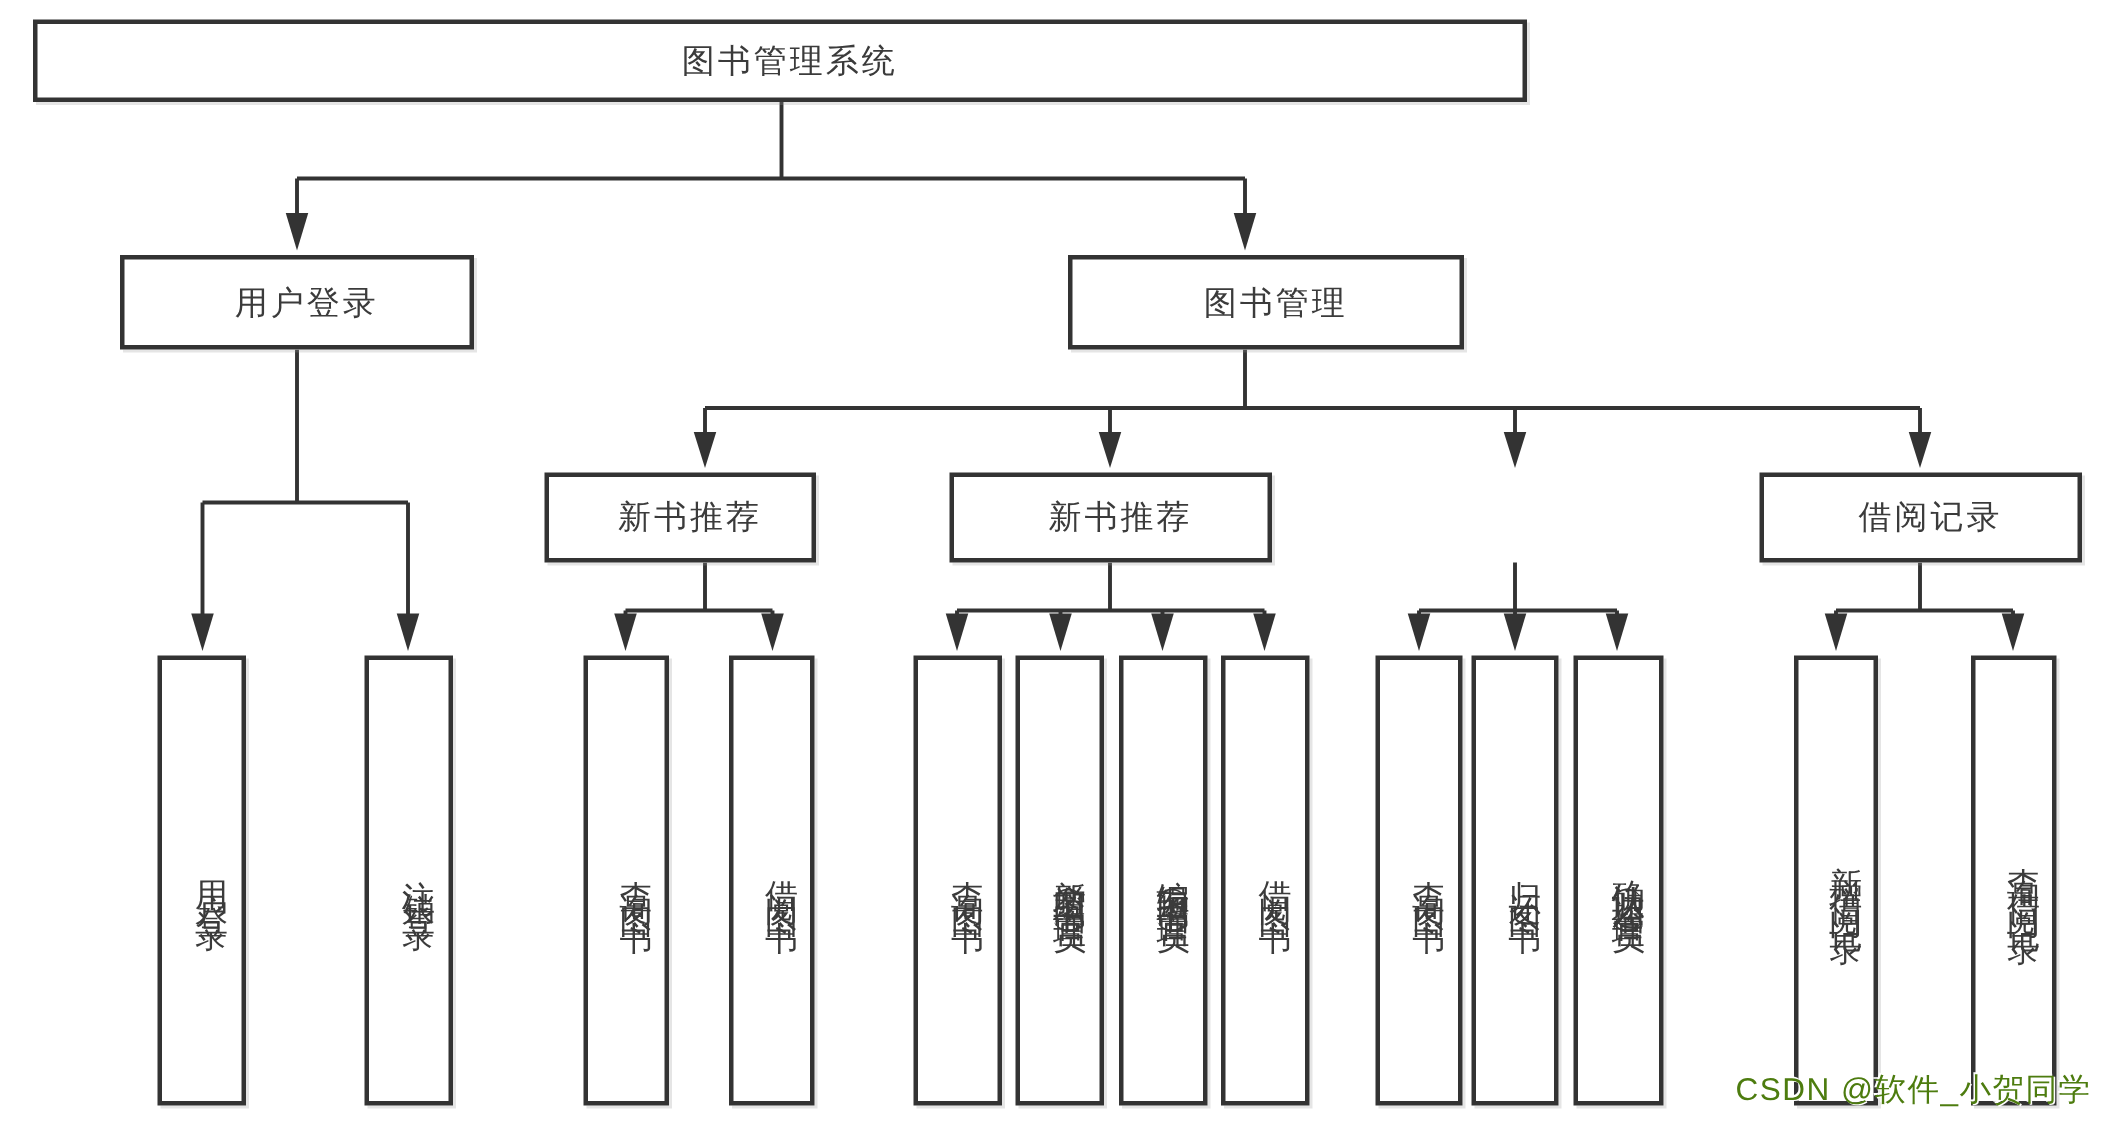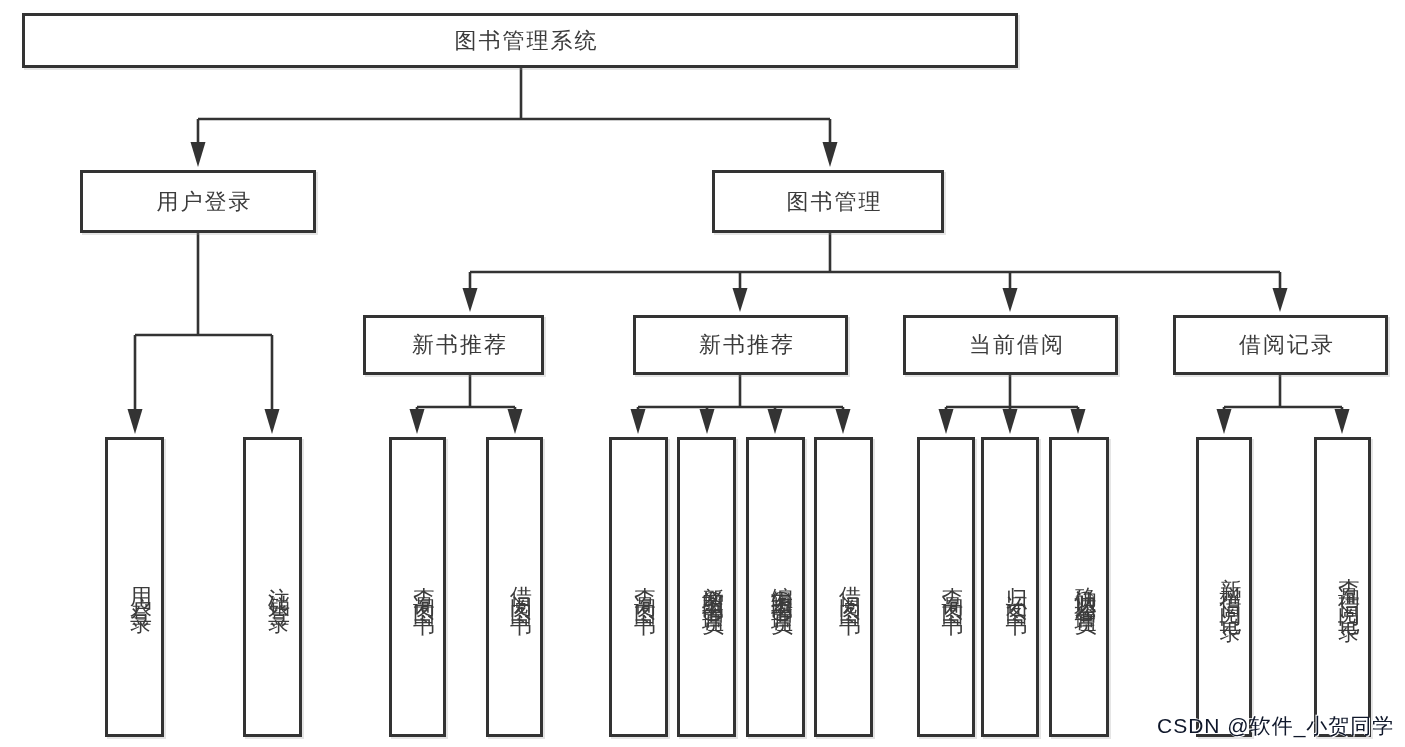--- a/index.html
+++ b/index.html
@@ -57,21 +57,21 @@
     line-height: 1;
   }
   .vbox.tight span {
     letter-spacing: 4px;
   }
   .watermark {
     position: absolute;
     left: 1157px;
     top: 712px;
     font-size: 21px;
-    color: #0f172a;
+    color: #4d7c0f;
     letter-spacing: 1px;
     white-space: nowrap;
     text-shadow: 1px 1px 0 #ffffff, -1px -1px 0 #ffffff;
   }
 </style>
 </head>
 <body>
 
 <div class="canvas">
 
@@ -135,33 +135,30 @@
       <polygon class="head" points="1334.5,409 1349.5,409 1342,434"></polygon>
   </svg>
 
   <div class="node hbox" style="left:22px;top:13px;width:996px;height:55px">
     <span>图书管理系统</span>
   </div>
 
   <div class="node hbox" style="left:80px;top:170px;width:236px;height:63px">
     <span>用户登录</span>
   </div>
-  <div class="node hbox" style="left:712px;top:170px;width:232px;height:63px">
+  <div class="node hbox" style="left:712px;top:170px;width:264px;height:63px">
     <span>图书管理</span>
   </div>
 
   <div class="node hbox" style="left:363px;top:315px;width:181px;height:60px">
     <span>新书推荐</span>
   </div>
   <div class="node hbox" style="left:633px;top:315px;width:215px;height:60px">
     <span>新书推荐</span>
   </div>
-  <div class="node hbox" style="left:903px;top:315px;width:215px;height:60px">
-    <span>当前借阅</span>
-  </div>
   <div class="node hbox" style="left:1173px;top:315px;width:215px;height:60px">
     <span>借阅记录</span>
   </div>
 
   <div class="node vbox" style="left:105px;top:437px;width:59px;height:300px">
     <span>用户登录</span>
   </div>
   <div class="node vbox" style="left:243px;top:437px;width:59px;height:300px">
     <span>注销登录</span>
   </div>

